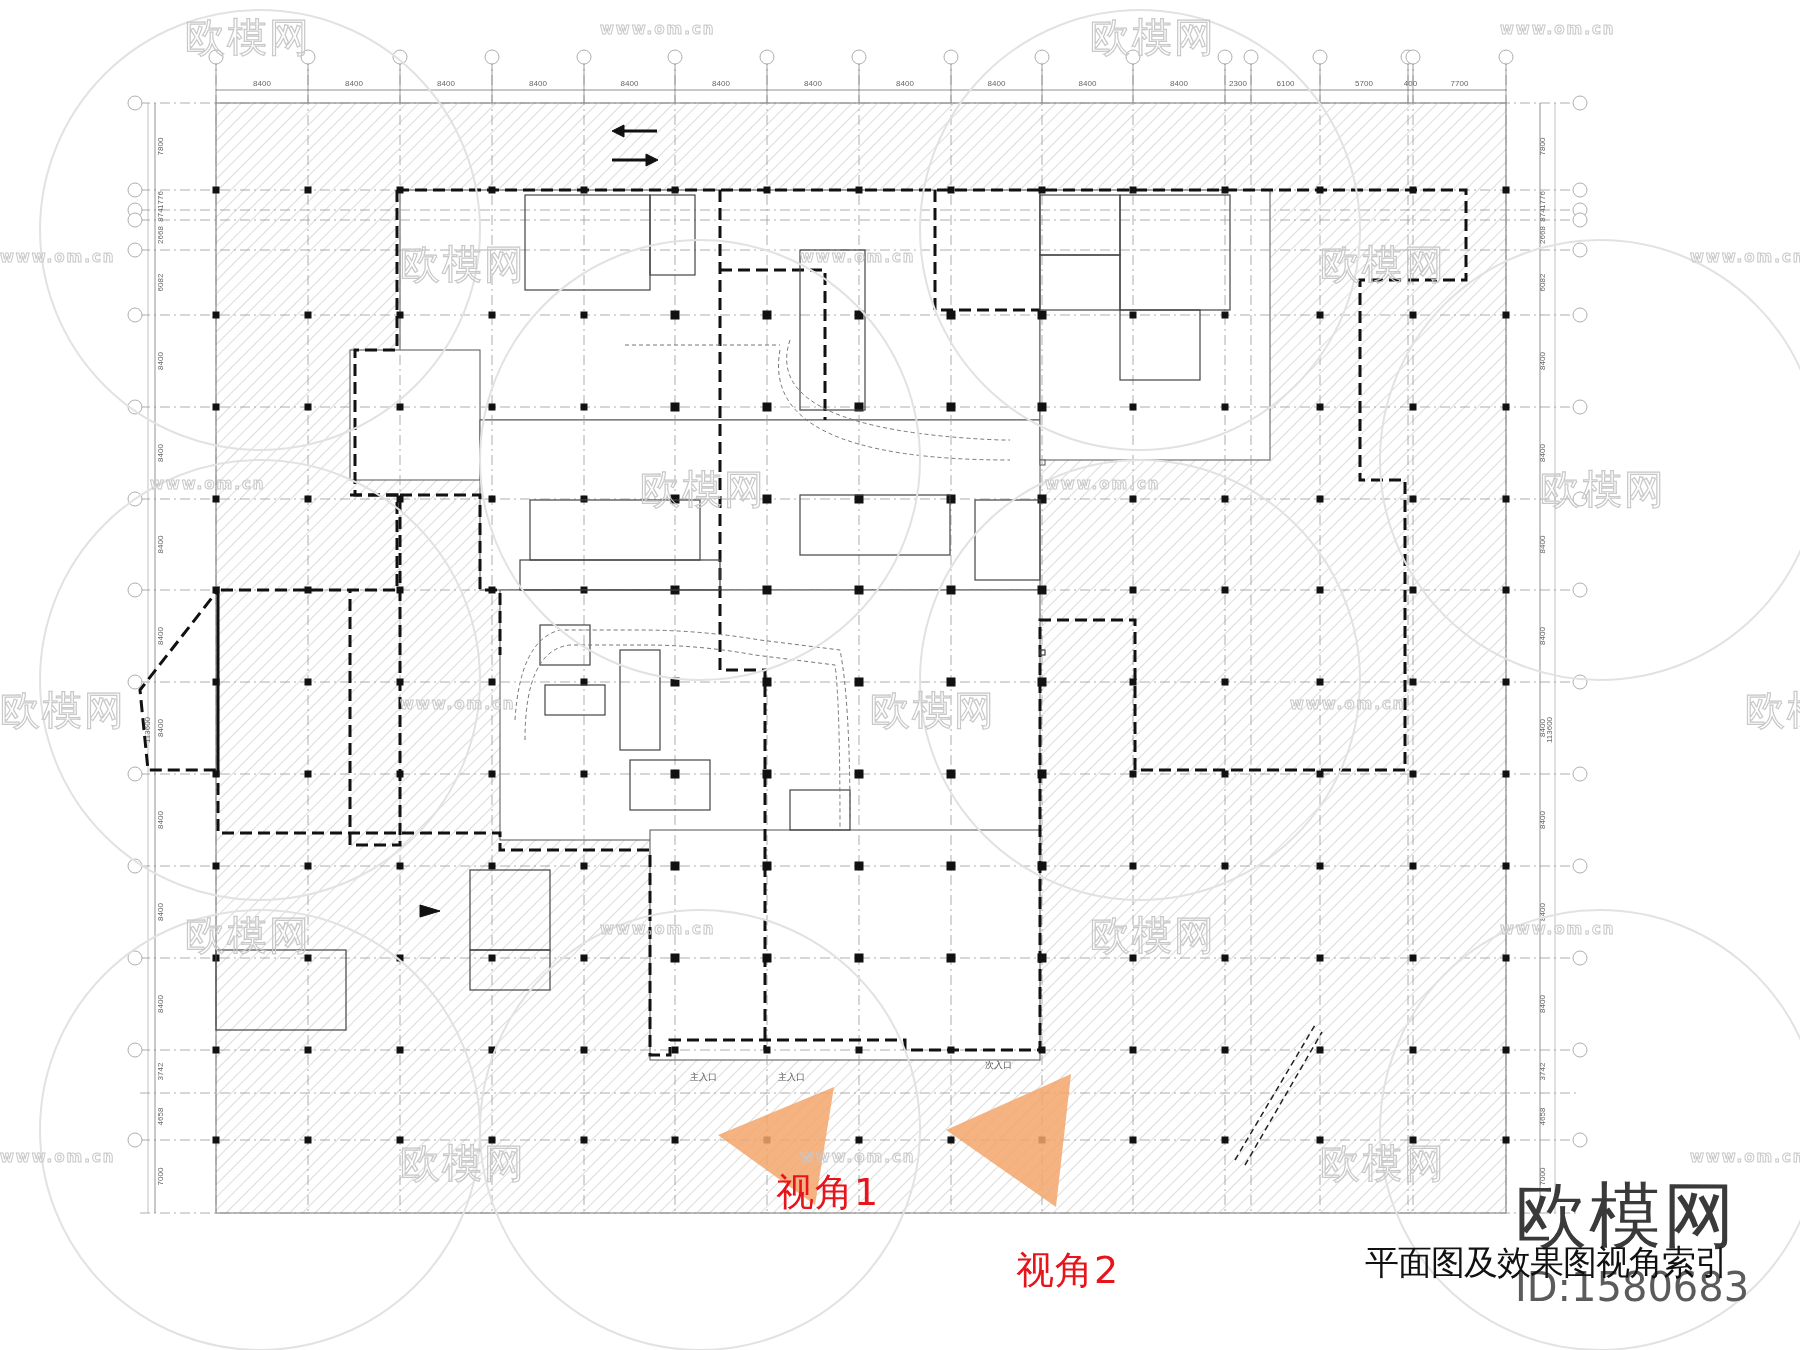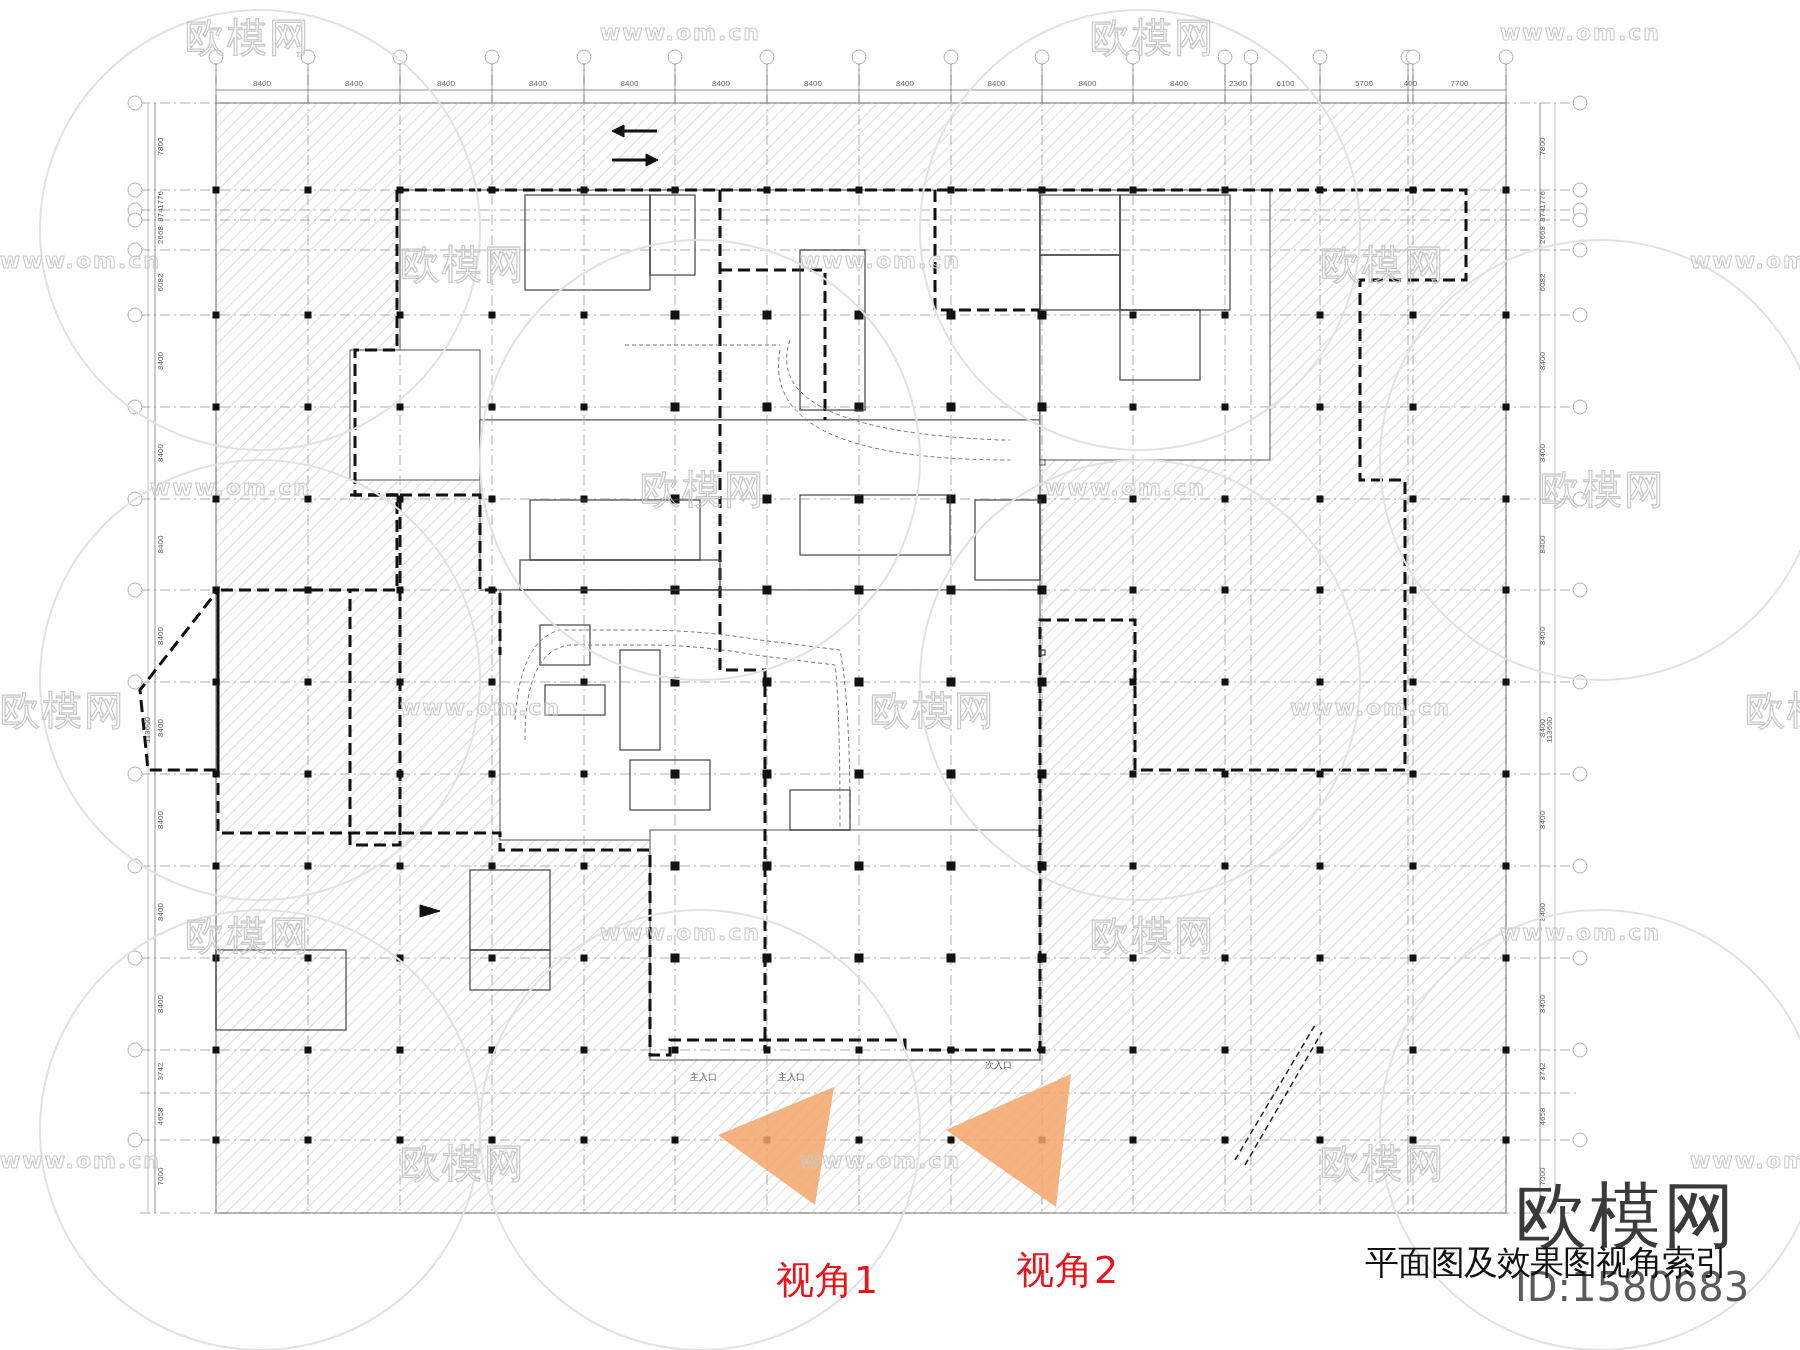--- a/index.html
+++ b/index.html
@@ -21,21 +21,21 @@
   }
   .id-txt {
     position: absolute; left: 1515px; top: 1264px; font-size: 40px; color: #4a4a4a;
     font-family: "DejaVu Sans", sans-serif; white-space: nowrap; opacity: .9;
   }
   .wm-logo {
     position: absolute; font-size: 40px; color: transparent; -webkit-text-stroke: 1.2px #c8c8c8;
     font-family: "DejaVu Sans", sans-serif; white-space: nowrap; letter-spacing: 2px;
   }
   .wm-url {
-    position: absolute; font-size: 22px; color: transparent; -webkit-text-stroke: 1px #c8c8c8;
+    position: absolute; font-size: 15px; color: transparent; -webkit-text-stroke: 1px #c8c8c8;
     font-family: "DejaVu Sans", sans-serif; font-weight: bold; white-space: nowrap; letter-spacing: 2px;
   }
 </style>
 </head>
 <body>
 
 <div id="stage">
 
   <svg id="plan" width="1800" height="1350" viewBox="0 0 1800 1350" xmlns="http://www.w3.org/2000/svg">
     <defs>
@@ -482,19 +482,19 @@
   <div class="wm-logo" style="left:185px;top:908px;">欧模网</div>
   <div class="wm-url" style="left:600px;top:920px;">www.om.cn</div>
   <div class="wm-logo" style="left:1090px;top:908px;">欧模网</div>
   <div class="wm-url" style="left:1500px;top:920px;">www.om.cn</div>
   <div class="wm-url" style="left:0px;top:1148px;">www.om.cn</div>
   <div class="wm-logo" style="left:400px;top:1136px;">欧模网</div>
   <div class="wm-url" style="left:800px;top:1148px;">www.om.cn</div>
   <div class="wm-logo" style="left:1320px;top:1136px;">欧模网</div>
   <div class="wm-url" style="left:1690px;top:1148px;">www.om.cn</div>
 
-  <div class="vlabel" style="left:776px;top:1255px;">视角1</div>
+  <div class="vlabel" style="left:776px;top:1167px;">视角1</div>
   <div class="vlabel" style="left:1016px;top:1225px;margin-top:20px;">视角2</div>
 
   <div class="brand-big">欧模网</div>
   <div class="id-txt">ID:1580683</div>
   <div class="title">平面图及效果图视角索引</div>
 </div>
 
 </body></html>

